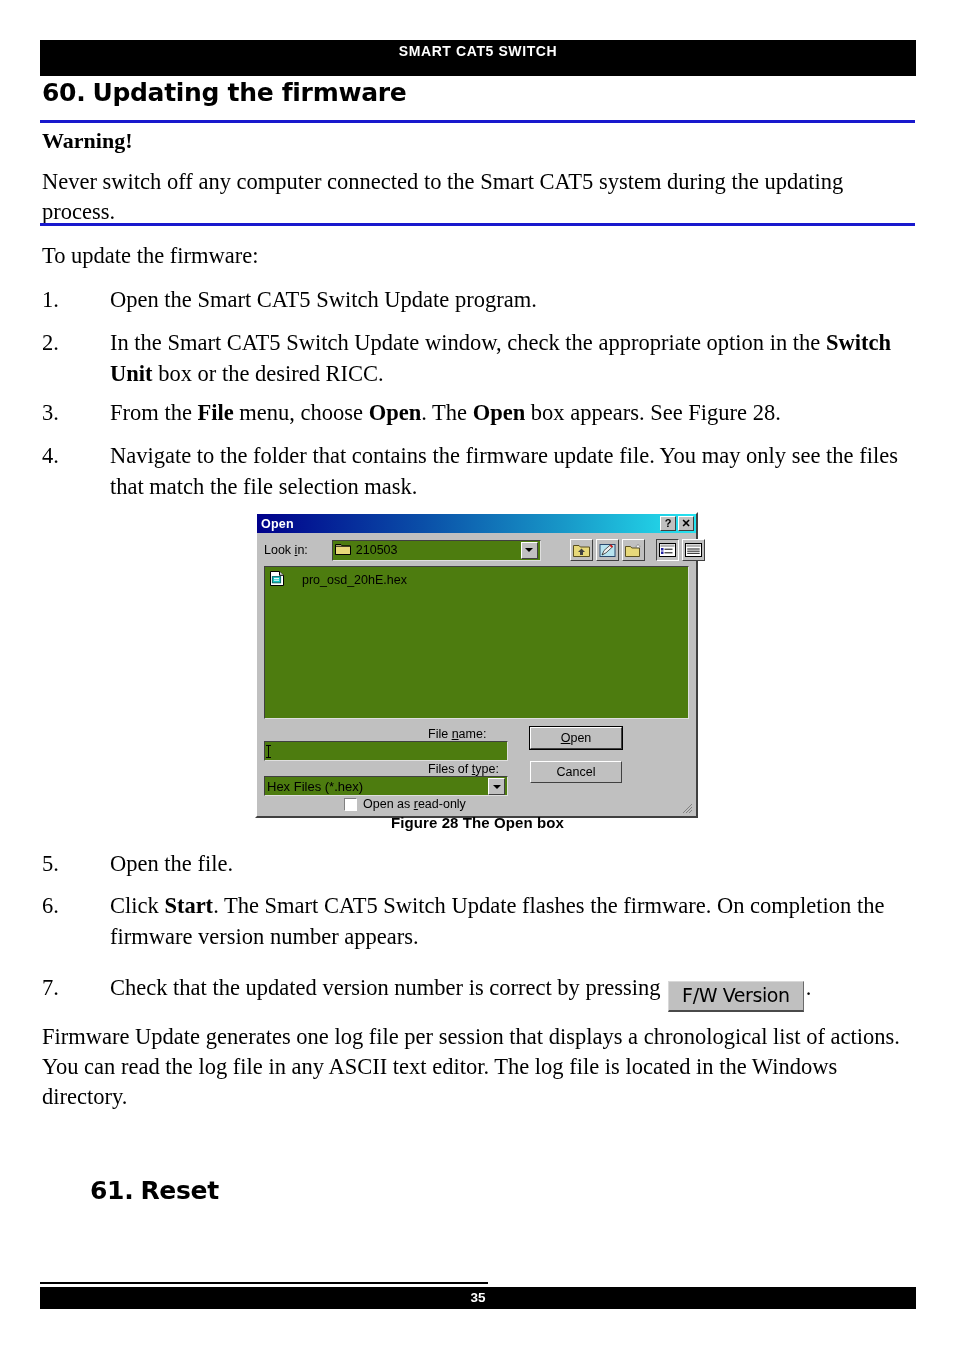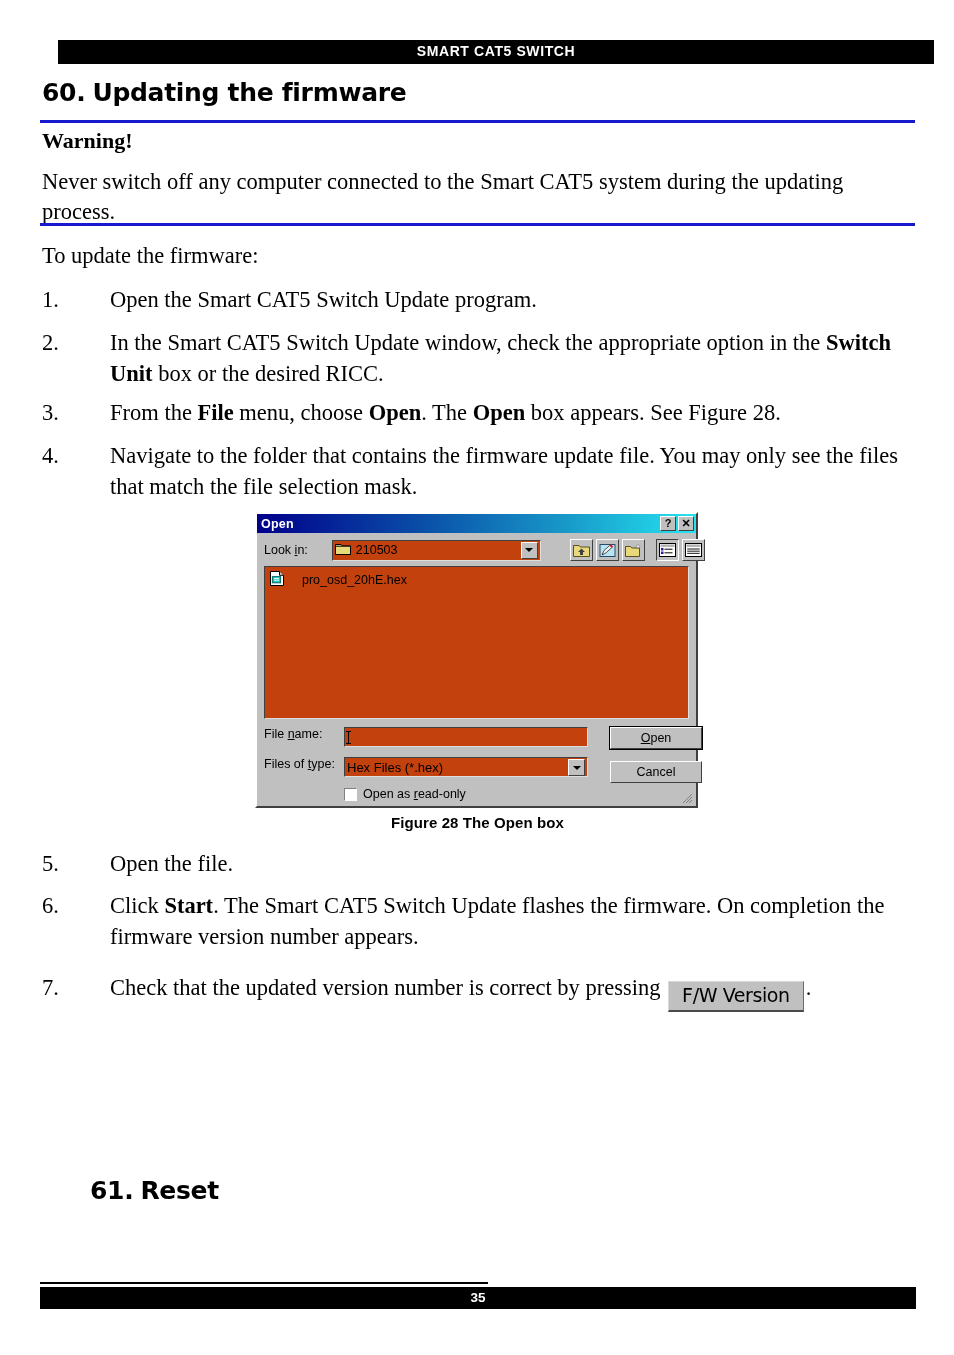--- a/index.html
+++ b/index.html
@@ -23,30 +23,29 @@
     width: 954px;
     height: 1355px;
   }
 
   
   .running-header {
     position: absolute;
     left: 40px;
     top: 40px;
     width: 876px;
-    height: 24px;
+    height: 36px;
     background: #000000;
     color: #ffffff;
     font-family: "Liberation Sans", sans-serif;
     font-weight: bold;
     font-size: 14px;
     letter-spacing: 0.6px;
     text-align: center;
     line-height: 22px;
-    margin-left: 18px;
   }
 
   
   .h-section {
     position: absolute;
     font-family: "DejaVu Sans", sans-serif;
     font-weight: bold;
     font-size: 25px;
     letter-spacing: -0.3px;
     white-space: nowrap;
@@ -203,21 +202,21 @@
     color: #000000;
     white-space: nowrap;
   }
   .lbl u { text-decoration: underline; }
   .sunken2 {
     border-top: 1px solid #404040;
     border-left: 1px solid #404040;
     border-right: 1px solid #dfdfdf;
     border-bottom: 1px solid #dfdfdf;
     box-sizing: border-box;
-    background: #c2410c;
+    background: #4d7c0f;
   }
 
   .lookin-row { margin-bottom: 5px; }
   .lookin-label { width: 62px; }
   .combo {
     height: 21px;
     flex: 1;
     display: flex;
     align-items: center;
     padding-left: 2px;
@@ -282,21 +281,21 @@
   }
   .file-item {
     display: flex;
     align-items: center;
     gap: 18px;
     font-family: "Liberation Sans", sans-serif;
     font-size: 12.5px;
     padding: 1px 2px;
   }
 
-  .field-row { margin-bottom: 10px; display: flex; align-items: flex-start; }
+  .field-row { margin-bottom: 1px; display: flex; align-items: flex-end; flex-direction: column; }
   .field-label { width: 80px; }
   .textfield {
     width: 244px;
     height: 20px;
     display: flex;
     align-items: center;
     padding-left: 3px;
     font-family: "Liberation Sans", sans-serif;
     font-size: 12.5px;
   }
@@ -597,20 +596,21 @@
   <div class="li" id="item-6">
     <span class="marker">6.</span>
     <span class="body"><span>Click </span><span class="bold">Start</span><span>. The Smart CAT5 Switch Update flashes the firmware. On completion the firmware version number appears.</span></span>
   </div>
 
   <div class="li" id="item-7">
     <span class="marker">7.</span>
     <span class="body"><span>Check that the updated version number is correct by pressing </span><span class="fw-btn">F/W Version</span><span>.</span></span>
   </div>
 
+  <div class="para" id="firmware-note">Firmware Update generates one log file per session that displays a chronological list of actions. You can read the log file in any ASCII text editor. The log file is located in the Windows directory.</div>
 
   <div class="h-section" id="heading-61">
     <span class="num">61.</span><span>Reset</span>
   </div>
 
 
   <div class="footer-rule"></div>
   <div class="footer-bar">35</div>
 
 </div>

